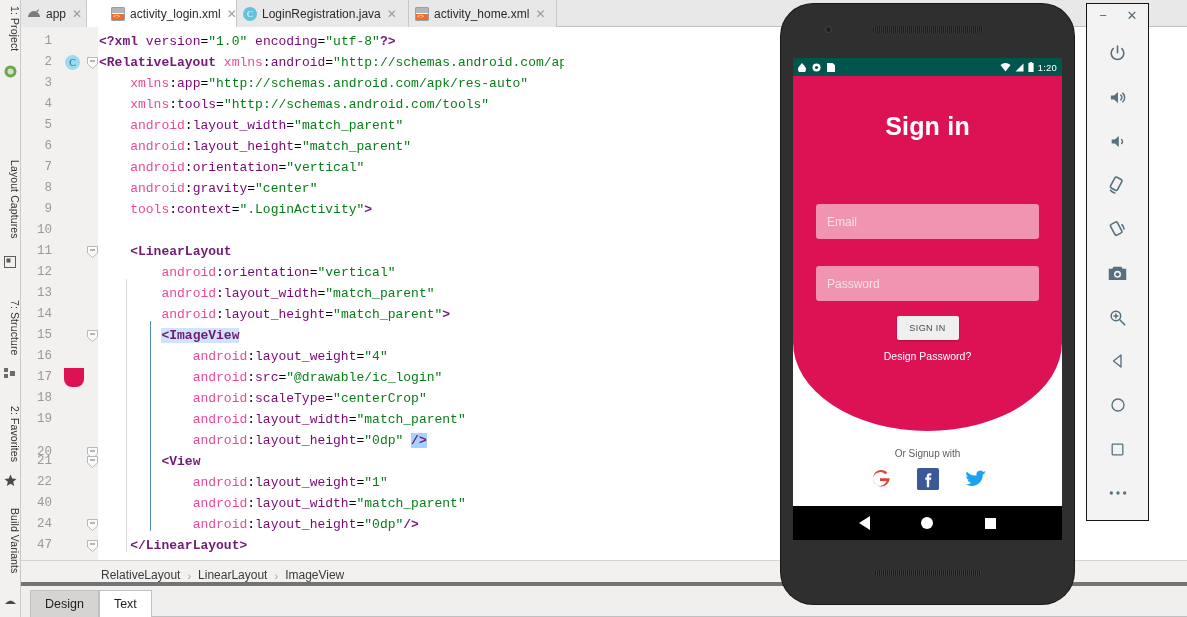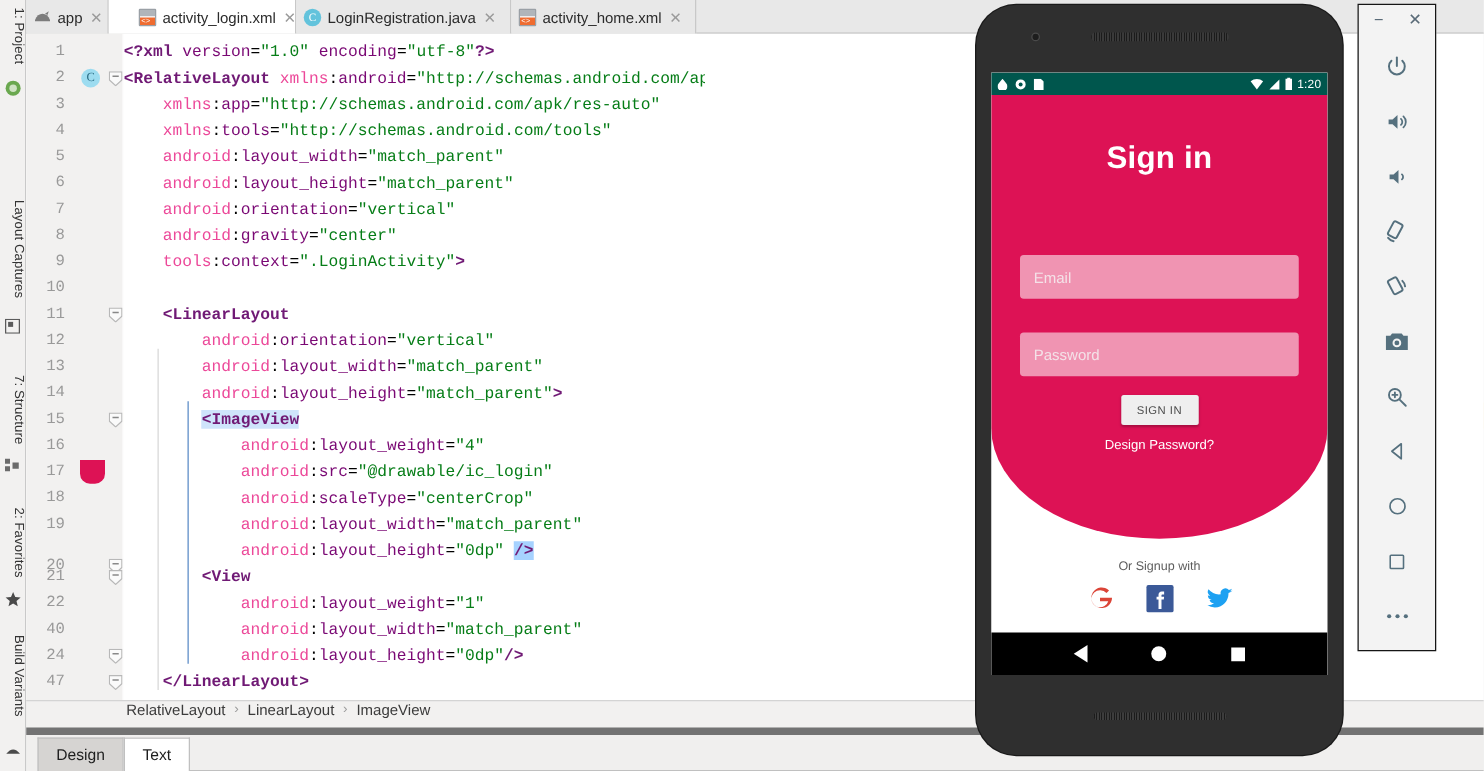--- a/index.html
+++ b/index.html
@@ -161,33 +161,33 @@
   .punct { color: #000000; }
   .selx  { background: #a6d2ff; }
   .selw  { background: #cfe4fb; }
 
   
   .breadcrumb {
     position: absolute; left: 21px; top: 560px;
     width: 1166px; height: 22px;
     background: #f2f1f0;
     border-top: 1px solid #d4d4d4;
-    display: flex; align-items: flex-start;
+    display: flex; align-items: flex-end;
     padding-left: 80px;
     font-size: 12px; color: #3b3b3b;
     gap: 7px;
   }
   .bc-sep { color: #9b9b9b; font-size: 11px; }
 
   
   .bottom-tabs {
     position: absolute; left: 21px; top: 582px;
     width: 1166px; height: 35px;
     background: #f0efee;
-    border-top: 6px solid #737373;
+    border-top: 4px solid #737373;
     display: flex; align-items: flex-end;
   }
   .btab {
     height: 27px; padding: 0 14px;
     display: flex; align-items: center;
     font-size: 12.5px; color: #1e1e1e;
     border: 1px solid #c0c0c0; border-bottom: none;
     background: #d6d4d2;
     cursor: default;
   }

